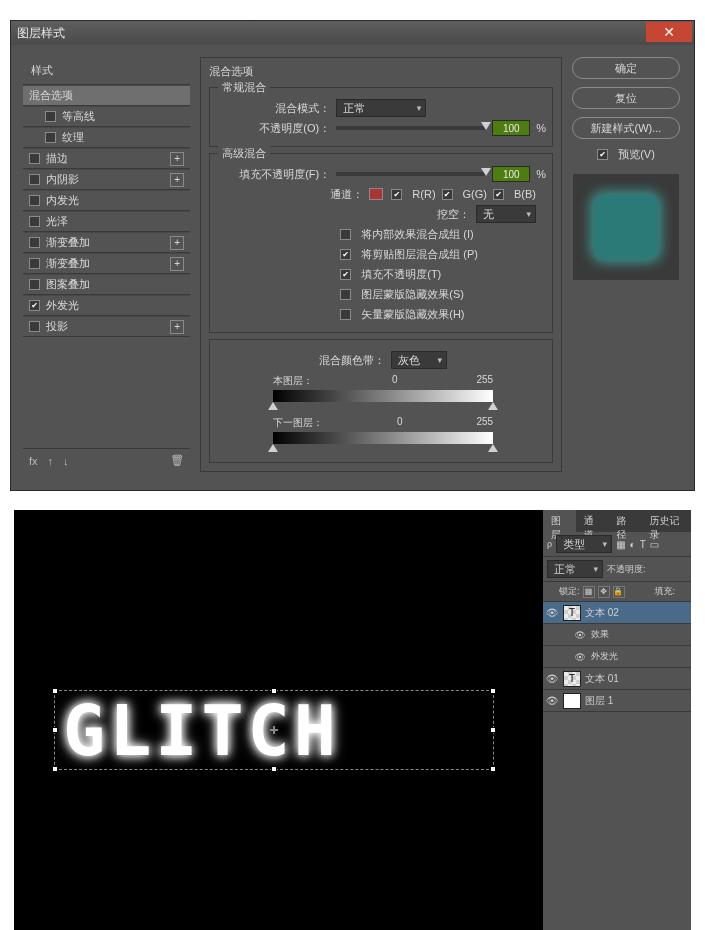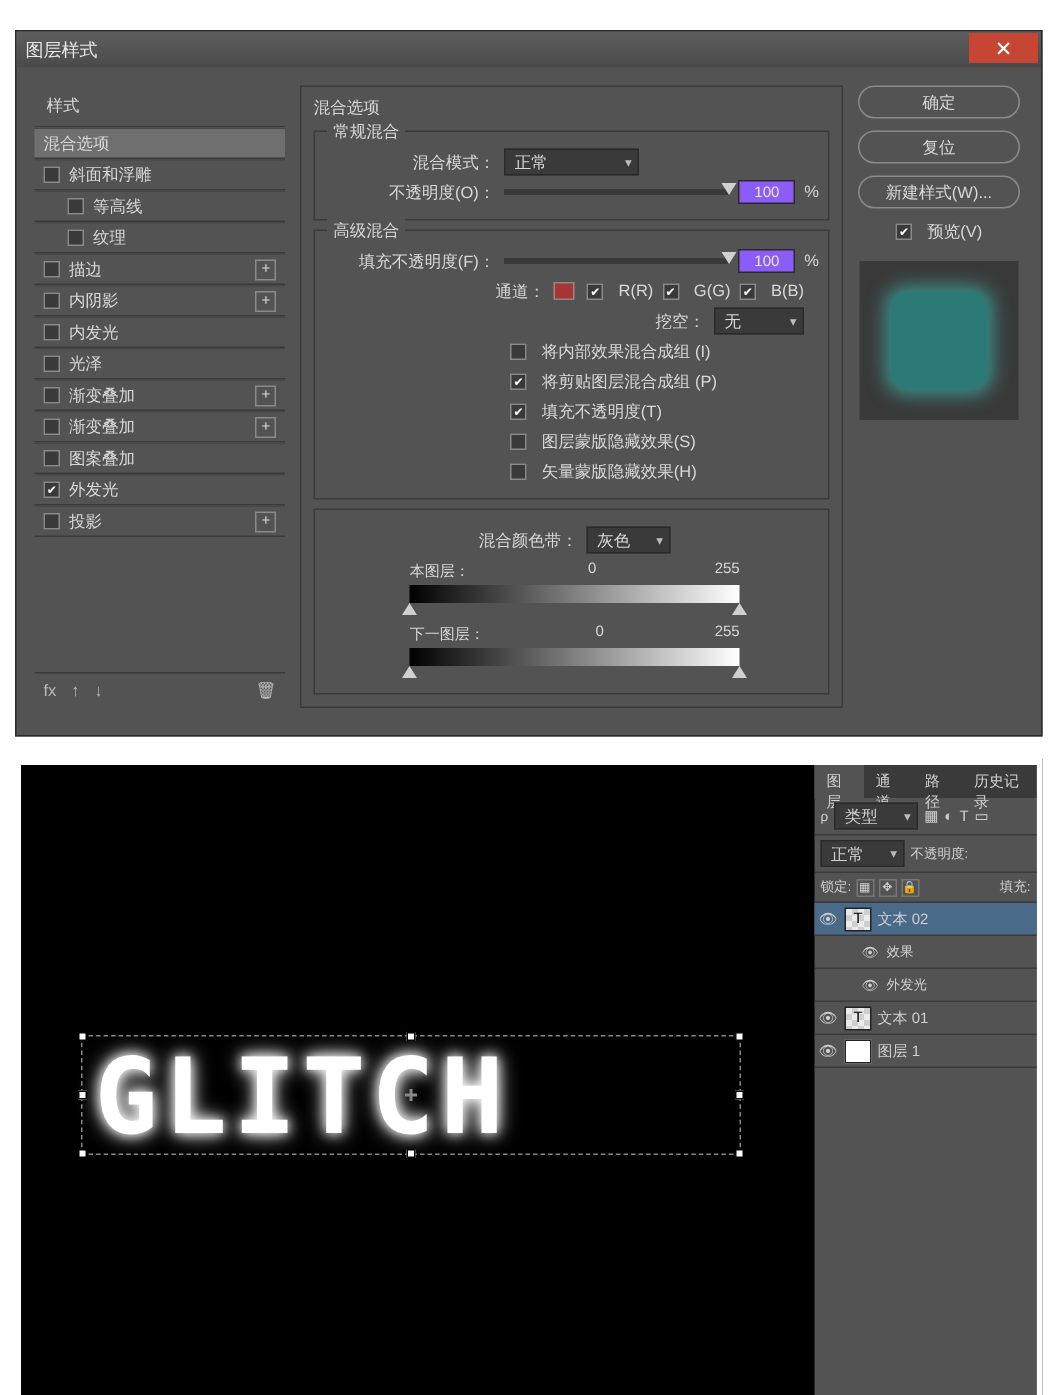--- a/index.html
+++ b/index.html
@@ -32,21 +32,21 @@
   .fs-border { border:1px solid #3a3a3a; margin:4px 6px 6px; position:relative; padding:10px 6px 8px 10px;}
   .fs-border > .legend { position:absolute; top:-8px; left:8px; background:#535353; padding:0 4px; font-size:11px;}
   .opt-row { display:flex; align-items:center; gap:6px; height:20px; }
   .opt-row.rt { justify-content:flex-end; padding-right: 10px;}
   .opt-label { width: 110px; text-align:right; font-size:11px; }
   .opt-label-s { text-align:right; font-size:11px; }
   .sel { background:#3a3a3a; border:1px solid #2a2a2a; height:18px; min-width:90px; padding:0 0 0 6px; position:relative; font-size:11px; display:flex; align-items:center;}
   .sel::after{ content:"▾"; position:absolute; right:4px; font-size:9px; color:#bbb;}
   .slider-track { position:relative; width:150px; height:4px; background:#3a3a3a; }
   .slider-thumb { position:absolute; top:-4px; width:0; height:0; border-left:5px solid transparent; border-right:5px solid transparent; border-top:8px solid #d0d0d0;}
-  .num { background:#8b5cf6; border:1px solid #2a2a2a; width:38px; height:16px; font-size:10px; color:#e8e8e8; text-align:center; display:flex; align-items:center; justify-content:center;}
+  .num { background:#4d7c0f; border:1px solid #2a2a2a; width:38px; height:16px; font-size:10px; color:#e8e8e8; text-align:center; display:flex; align-items:center; justify-content:center;}
   .pct { font-size:11px; }
   .chk { width:11px; height:11px; border:1px solid #8a8a8a; background:#3a3a3a; display:inline-flex; align-items:center; justify-content:center; margin-right:4px;}
   .chk.checked::after{content:"✔"; font-size:8px; color:#fff;}
   .channel-box { width:14px; height:12px; border:1px solid #8a8a8a; margin-right:2px;}
   .channel-box.r { background:#a33; }
   .gb-row-wrap{ margin-top:4px;}
   .gb-label{ display:flex; justify-content:space-between; width:220px; margin:0 auto 2px; font-size:10px;}
   .gradient-bar { width:220px; height:12px; margin:0 auto; background:linear-gradient(to right,#000,#fff); position:relative;}
   .gradient-bar::before,.gradient-bar::after{content:""; position:absolute; bottom:-8px; width:0;height:0; border-left:5px solid transparent; border-right:5px solid transparent; border-bottom:8px solid #d0d0d0;}
   .gradient-bar::before{left:-5px;} .gradient-bar::after{right:-5px;}
@@ -72,21 +72,21 @@
   .h-cc::before{left:0;top:3px;width:8px;height:2px;} .h-cc::after{left:3px;top:0;width:2px;height:8px;}
   .glitch-text { font-family: monospace; font-size: 70px; font-weight:bold; color:#fff; letter-spacing:4px; line-height:80px; padding-left:8px; text-shadow: 0 0 8px #fff, 0 0 14px #fff;}
   
   
   .layers { width:148px; background:#535353; font-size:10px; color:#d0d0d0; display:flex; flex-direction:column;}
   .ltabs { display:flex; height:22px; background:#3a3a3a;}
   .ltab { padding:4px 8px; font-size:10px;}
   .ltab.active{ background:#535353;}
   .ltop{ padding:3px 4px; display:flex; gap:4px; align-items:center; border-bottom:1px solid #3a3a3a;}
   .ltop .sel{min-width:56px;}
-  .locks{ padding:3px 4px; display:flex; align-items:center; gap:3px; border-bottom:1px solid #3a3a3a; font-size:9px;}
+  .locks{ padding:3px 16px; display:flex; align-items:center; gap:3px; border-bottom:1px solid #3a3a3a; font-size:9px;}
   .lock-icon{width:12px;height:12px;border:1px solid #777; display:flex;align-items:center;justify-content:center;font-size:8px;}
   .layer-stack{flex:1;}
   .lrow{display:flex;align-items:center;height:22px;border-bottom:1px solid #3a3a3a;padding:0 2px;gap:4px;}
   .lrow.sel2{background:#4a6a8a;}
   .eye{width:14px;text-align:center;}
   .thumb{width:18px;height:16px;background:repeating-conic-gradient(#888 0 25%,#ccc 0 50%) 0 0/8px 8px; border:1px solid #222; position:relative;}
   .thumb.solid{ background:#fff;}
   .thumb .t-letter{position:absolute;inset:0;display:flex;align-items:center;justify-content:center;font-size:10px;color:#000;background:rgba(255,255,255,0.6);}
   .sub{padding-left:30px;font-size:9px;}
 </style>
@@ -100,24 +100,20 @@
       <span class="spacer"></span>
       <div class="close-btn">✕</div>
     </div>
     <div class="dialog-body">
 
       <div class="style-col">
         <div class="style-head">样式</div>
         <div class="style-list" id="style-list">
             <div class="style-row selected">
               <span>混合选项</span>
-            </div>
-            <div class="style-row">
-              <span class="cb"></span>
-              <span>斜面和浮雕</span>
             </div>
             <div class="style-row indent">
               <span class="cb"></span>
               <span>等高线</span>
             </div>
             <div class="style-row indent">
               <span class="cb"></span>
               <span>纹理</span>
             </div>
             <div class="style-row">

